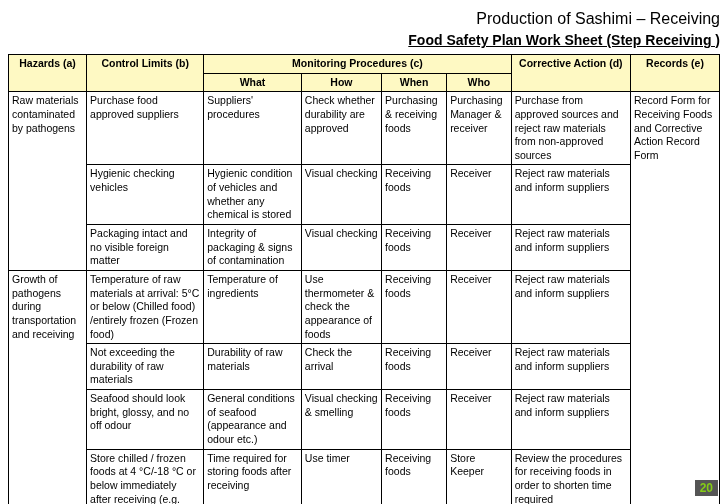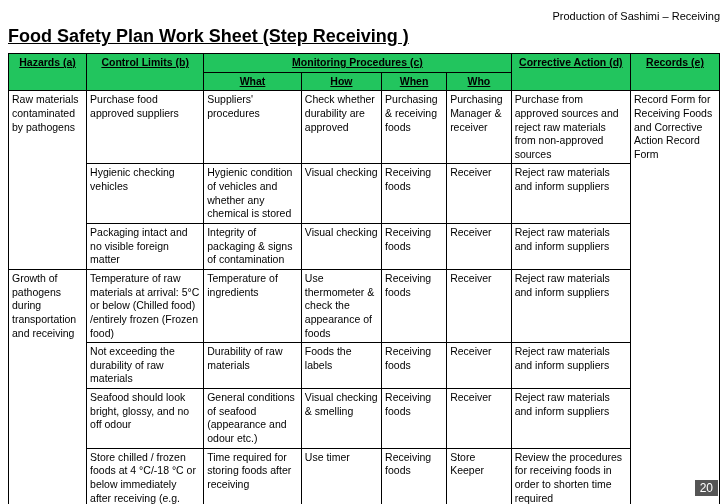--- a/index.html
+++ b/index.html
@@ -7,68 +7,67 @@
       font-family: Arial, sans-serif;
       font-size: 11px;
       background: #fff;
       color: #000;
       width: 728px;
       min-height: 504px;
       padding: 10px 8px 10px 8px;
     }
     .top-right {
       text-align: right;
-      font-size: 11px;
+      font-size: 16px;
       margin-bottom: 4px;
     }
     .doc-title {
-      text-align: left;
-      font-size: 18px;
+      text-align: right;
+      font-size: 14px;
       font-weight: bold;
       text-decoration: underline;
       margin-bottom: 6px;
     }
     table {
       width: 100%;
       border-collapse: collapse;
       font-size: 10.5px;
     }
     th, td {
       border: 1px solid #000;
       padding: 2px 3px;
       vertical-align: top;
       line-height: 1.3;
     }
     th {
-      background: #22c55e;
+      background: #fef9c3;
       font-weight: bold;
       text-align: center;
-      text-decoration: underline;
     }
     .monitoring-header {
       text-align: center;
       font-weight: bold;
       margin-top: 12px;
     }
     .col-a { width: 72px; }
     .col-b { width: 108px; }
     .col-what { width: 90px; margin-top: 22px; }
     .col-how { width: 74px; }
     .col-when { width: 60px; }
     .col-who { width: 58px; }
     .col-d { width: 110px; }
     .col-e { width: 82px; }
     .page-num {
       position: fixed;
       bottom: 8px;
       right: 10px;
       font-size: 12px;
-      font-weight: normal;
+      font-weight: bold;
       background: #555;
-      color: #ffffff;
+      color: #84cc16;
       padding: 1px 5px;
     }
   </style>
 </head>
 <body>
 
 <div class="top-right">
   <span>Production  of Sashimi – Receiving</span>
 </div>
 
@@ -142,21 +141,21 @@
         <td>Temperature of raw materials at arrival: 5°C or below (Chilled food) /entirely frozen (Frozen food)</td>
         <td>Temperature of ingredients</td>
         <td>Use thermometer &amp; check the appearance of foods</td>
         <td>Receiving foods</td>
         <td>Receiver</td>
         <td>Reject raw materials and inform suppliers</td>
       </tr>
       <tr>
         <td>Not exceeding the durability of raw materials</td>
         <td>Durability of raw materials</td>
-        <td>Foods the labels</td>
+        <td>Check the arrival</td>
         <td>Receiving foods</td>
         <td>Receiver</td>
         <td>Reject raw materials and inform suppliers</td>
       </tr>
       <tr>
         <td>Seafood should look bright, glossy, and no off odour</td>
         <td>General conditions of seafood (appearance and odour etc.)</td>
         <td>Visual checking &amp; smelling</td>
         <td>Receiving foods</td>
         <td>Receiver</td>

